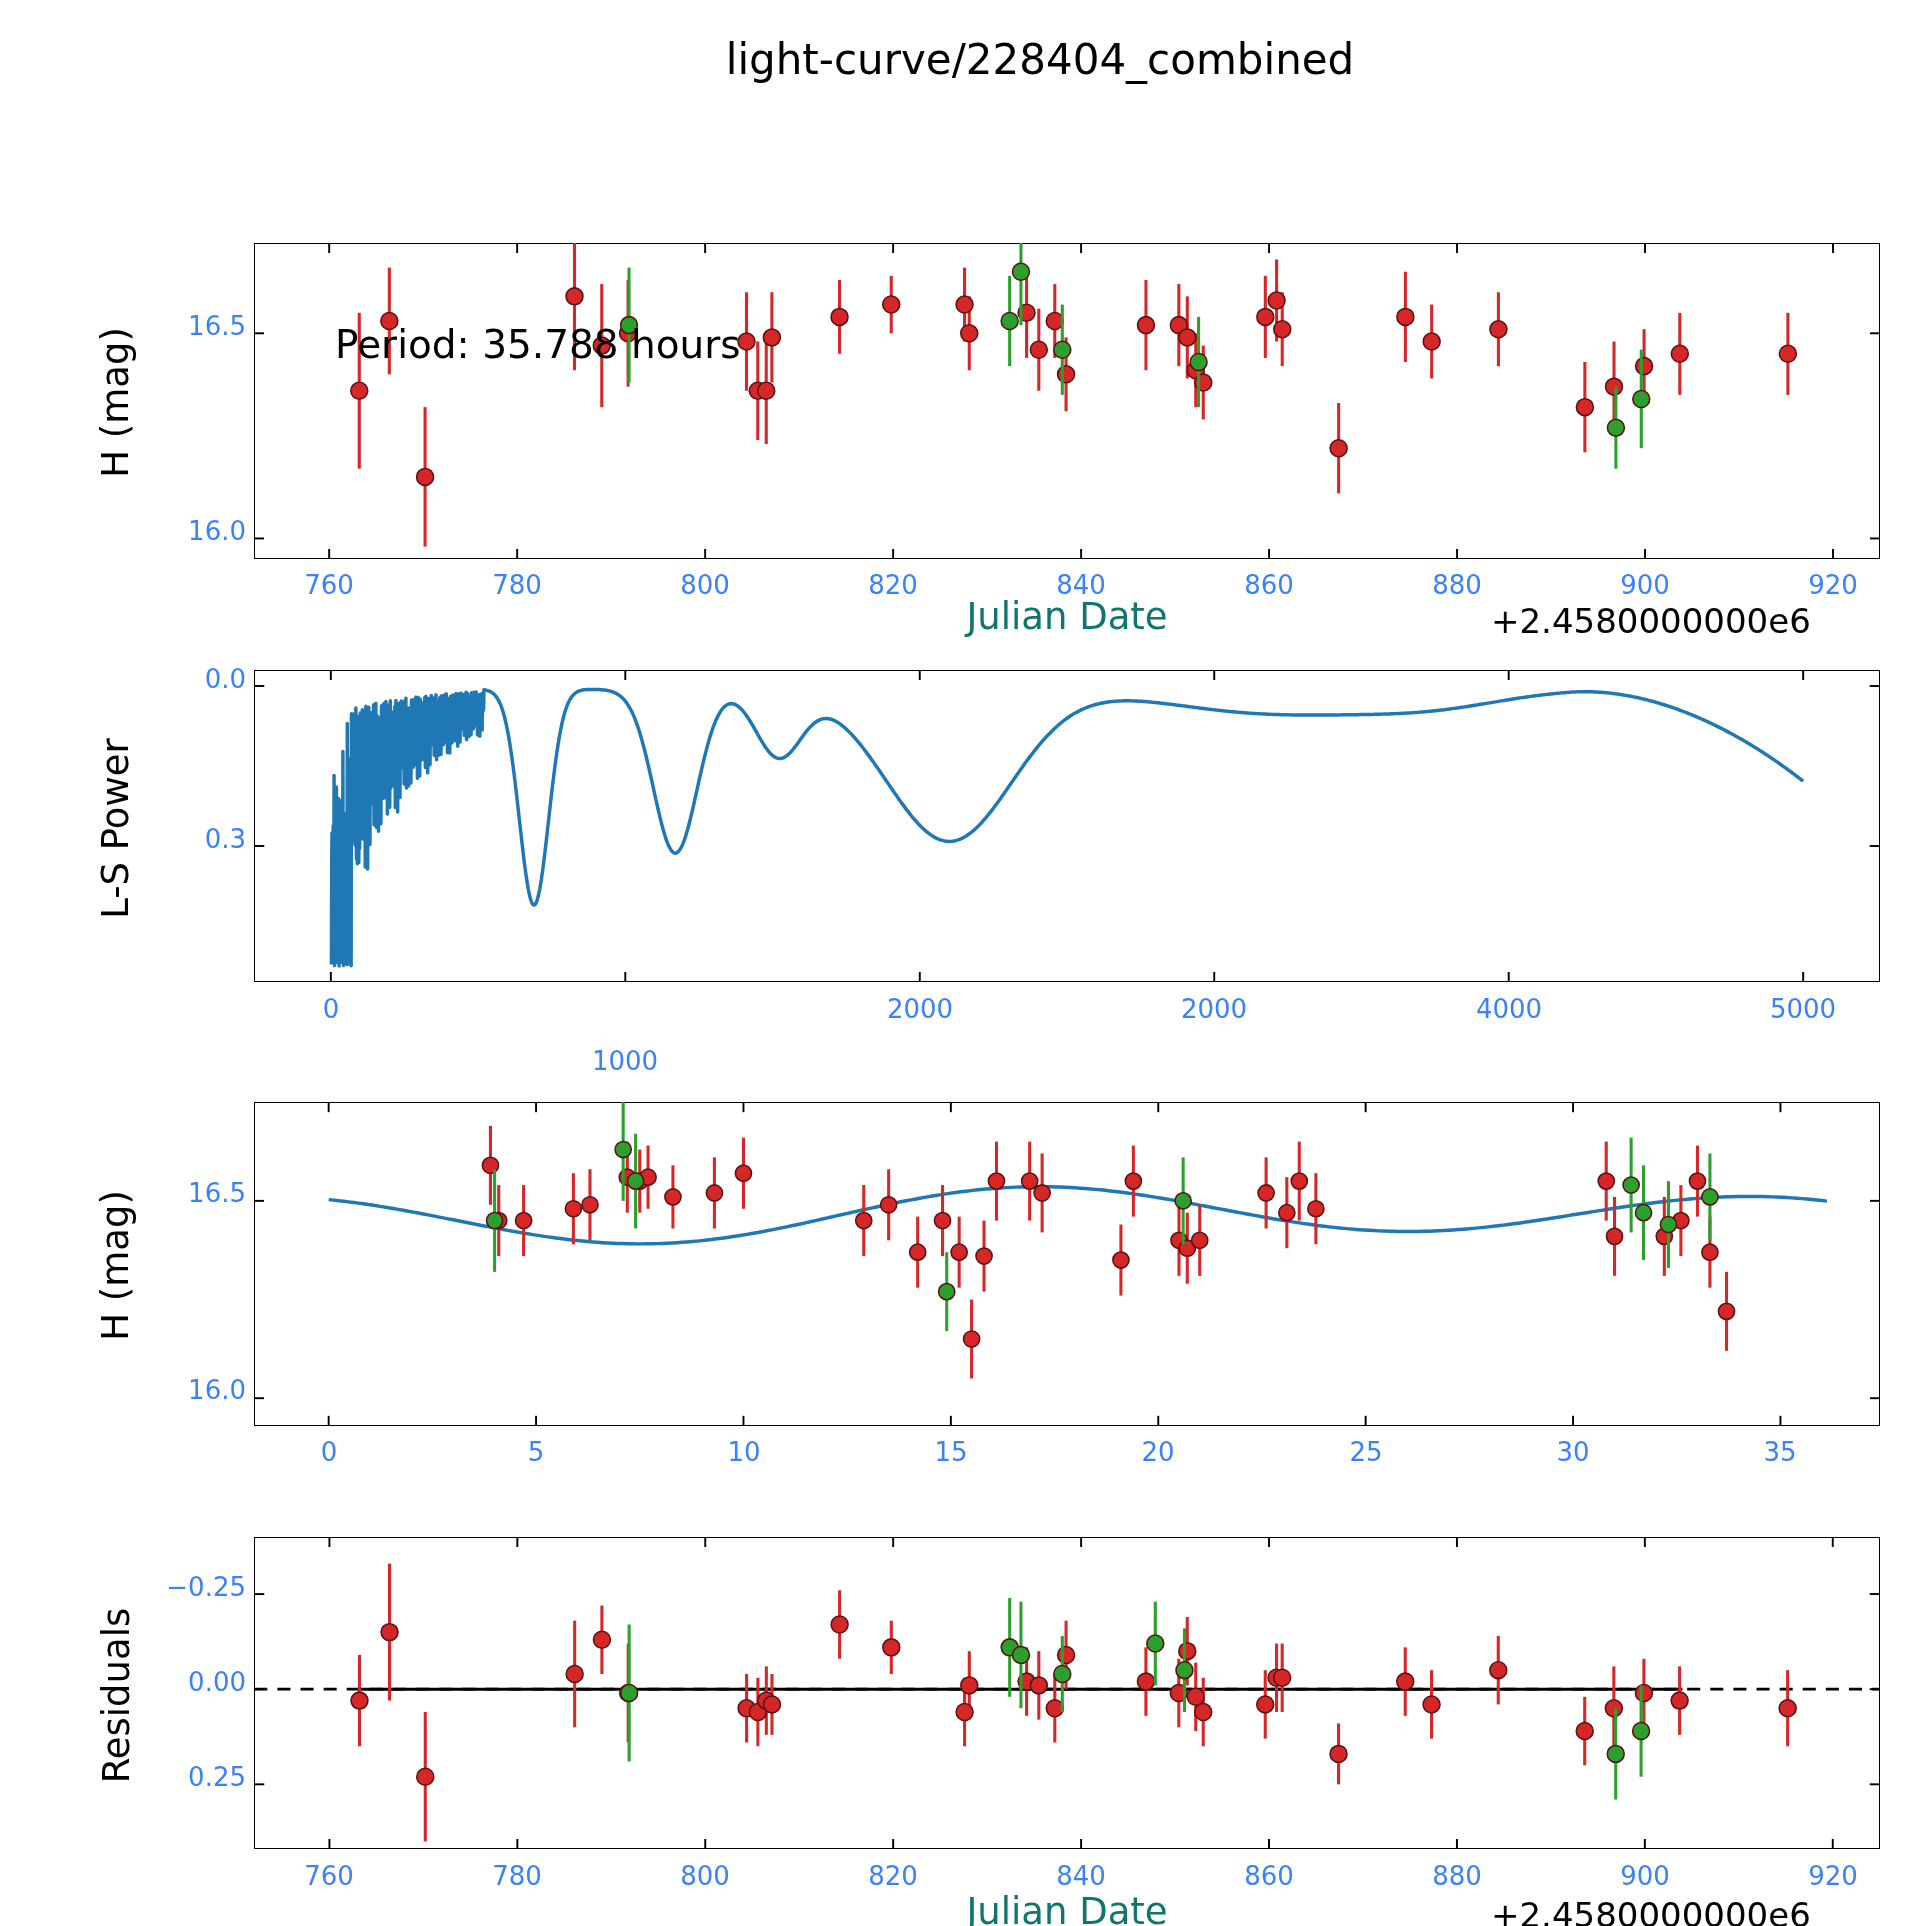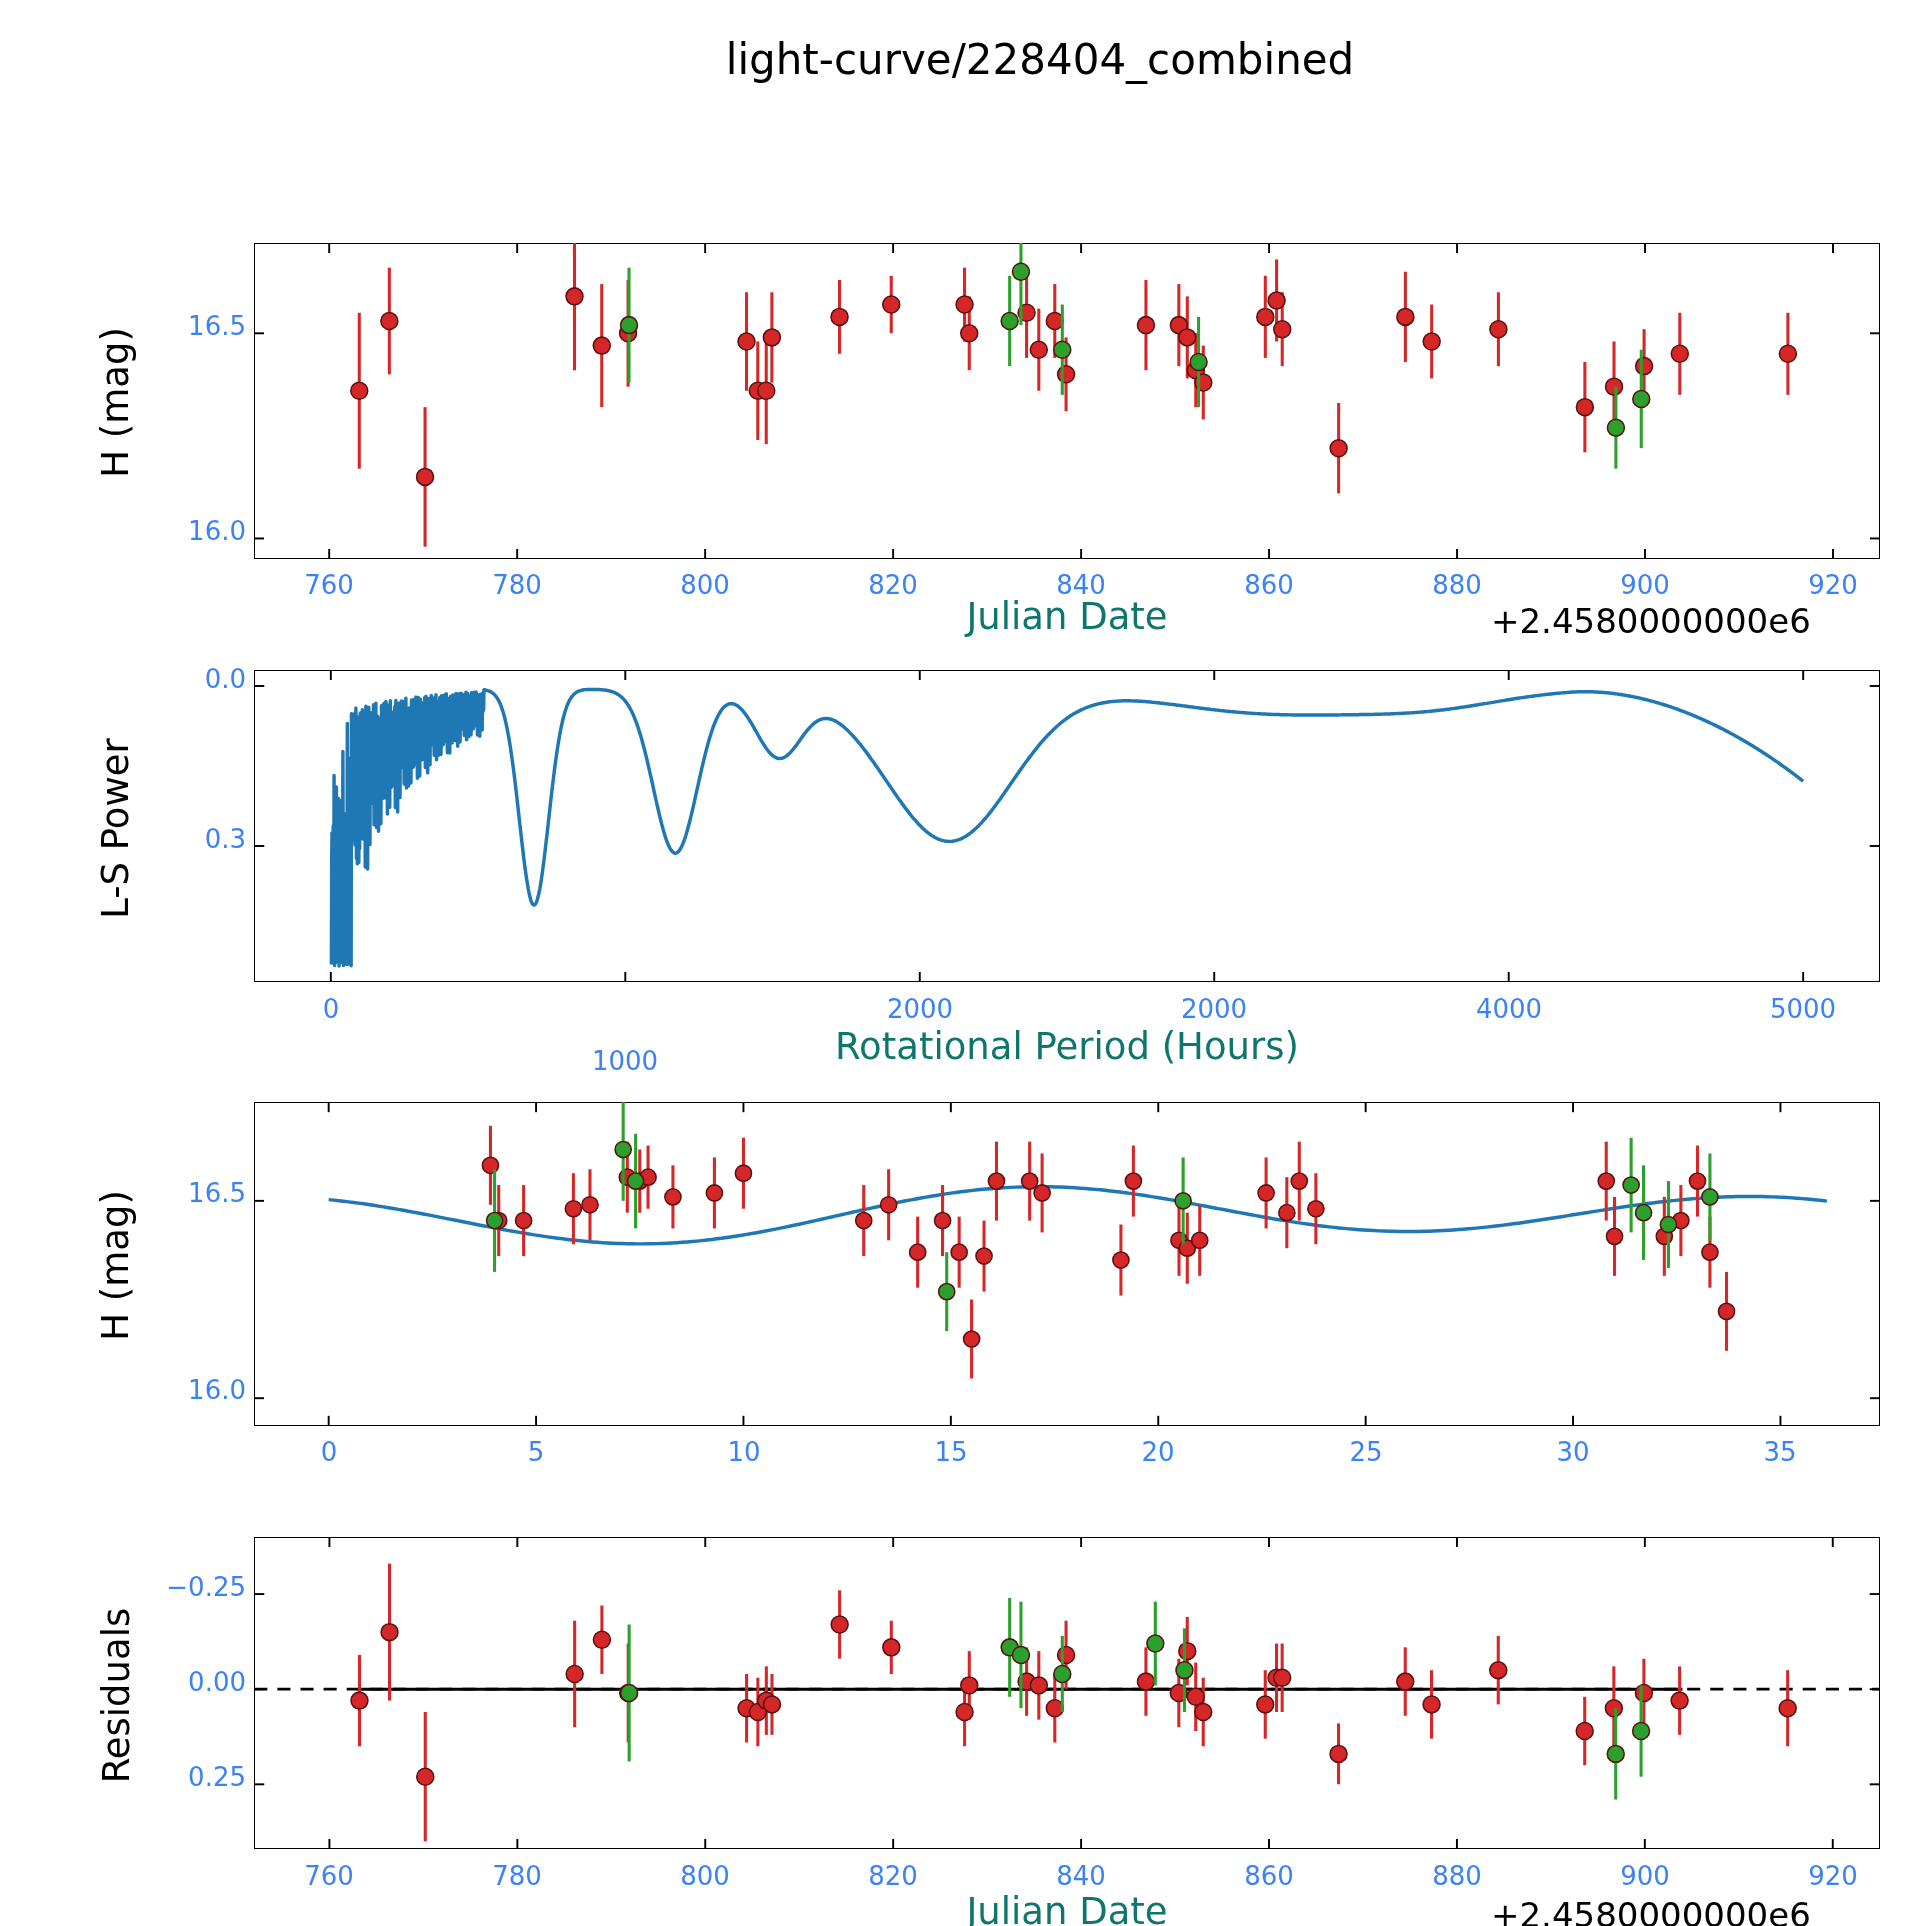--- a/index.html
+++ b/index.html
@@ -224,21 +224,20 @@
         <line x1="4021.231884057971" y1="810" x2="4021.231884057971" y2="784" stroke="#000" stroke-width="5"></line>
         <line x1="4021.231884057971" y1="0" x2="4021.231884057971" y2="26" stroke="#000" stroke-width="5"></line>
         <line x1="0" y1="41.53846153846154" x2="26" y2="41.53846153846154" stroke="#000" stroke-width="5"></line>
         <line x1="4220" y1="41.53846153846154" x2="4194" y2="41.53846153846154" stroke="#000" stroke-width="5"></line>
         <line x1="0" y1="456.9230769230769" x2="26" y2="456.9230769230769" stroke="#000" stroke-width="5"></line>
         <line x1="4220" y1="456.9230769230769" x2="4194" y2="456.9230769230769" stroke="#000" stroke-width="5"></line>
         <path d="M200.3,764.4 L201.1,497.0 L201.8,422.9 L202.6,688.3 L203.4,732.2 L204.1,647.6 L204.9,404.4 L205.6,743.4 L206.4,669.5 L207.2,274.1 L207.9,526.6 L208.7,767.5 L209.5,579.3 L210.2,738.6 L211.0,628.6 L211.8,759.2 L212.5,466.2 L213.3,304.0 L214.1,705.2 L214.8,719.0 L215.6,477.1 L216.4,730.4 L217.1,752.6 L217.9,648.8 L218.6,333.7 L219.4,554.9 L220.2,768.5 L220.9,552.3 L221.7,499.1 L222.5,650.8 L223.2,751.9 L224.0,434.3 L224.8,339.2 L225.5,720.3 L226.3,703.7 L227.1,481.3 L227.8,469.1 L228.6,759.8 L229.3,626.5 L230.1,211.3 L230.9,581.7 L231.6,767.3 L232.4,523.9 L233.2,551.8 L233.9,671.3 L234.7,742.5 L235.5,401.3 L236.2,373.8 L237.0,733.3 L237.8,686.6 L238.5,543.7 L239.3,550.7 L240.1,764.8 L240.8,602.5 L241.6,138.7 L242.3,607.0 L243.1,764.0 L243.9,494.3 L244.6,588.6 L245.4,689.9 L246.2,731.1 L246.9,367.5 L247.7,407.5 L248.5,744.4 L249.2,667.6 L250.0,228.4 L250.8,548.7 L251.5,767.7 L252.3,113.7 L253.0,255.7 L253.8,346.4 L254.6,308.0 L255.3,313.4 L256.1,259.8 L256.9,442.5 L257.6,209.1 L258.4,114.1 L259.2,403.2 L259.9,382.1 L260.7,196.0 L261.5,454.4 L262.2,276.2 L263.0,302.1 L263.8,98.8 L264.5,136.4 L265.3,490.0 L266.0,352.5 L266.8,184.5 L267.6,502.8 L268.3,252.1 L269.1,166.1 L269.9,182.8 L270.6,122.0 L271.4,499.6 L272.2,251.8 L272.9,247.3 L273.7,463.7 L274.5,191.4 L275.2,111.4 L276.0,317.4 L276.7,140.0 L277.5,431.8 L278.3,166.2 L279.0,247.7 L279.8,354.0 L280.6,103.0 L281.3,168.0 L282.1,438.5 L282.9,183.1 L283.6,300.9 L284.4,291.8 L285.2,207.9 L285.9,198.9 L286.7,129.0 L287.4,258.0 L288.2,511.2 L289.0,198.5 L289.7,94.2 L290.5,328.3 L291.3,149.8 L292.0,174.6 L292.8,151.6 L293.6,320.4 L294.3,516.5 L295.1,178.5 L295.9,241.3 L296.6,287.7 L297.4,96.9 L298.2,186.2 L298.9,255.1 L299.7,340.0 L300.4,453.0 L301.2,119.6 L302.0,258.1 L302.7,173.0 L303.5,110.8 L304.3,147.1 L305.0,346.0 L305.8,316.0 L306.6,335.2 L307.3,146.6 L308.1,200.5 L308.9,202.8 L309.6,90.4 L310.4,287.0 L311.1,402.1 L311.9,259.7 L312.7,185.9 L313.4,162.7 L314.2,127.5 L315.0,270.3 L315.7,86.5 L316.5,380.3 L317.3,408.9 L318.0,189.5 L318.8,157.8 L319.6,119.4 L320.3,216.7 L321.1,255.2 L321.9,127.6 L322.6,418.5 L323.4,364.2 L324.1,124.5 L324.9,164.5 L325.7,168.7 L326.4,240.2 L327.2,149.1 L328.0,173.2 L328.7,399.3 L329.5,279.0 L330.3,92.9 L331.0,142.0 L331.8,238.1 L332.6,212.7 L333.3,228.7 L334.1,210.0 L334.8,333.0 L335.6,175.9 L336.4,86.8 L337.1,256.5 L337.9,270.9 L338.7,143.9 L339.4,331.9 L340.2,224.2 L341.0,240.1 L341.7,81.8 L342.5,94.2 L343.3,326.2 L344.0,256.6 L344.8,137.2 L345.6,374.1 L346.3,209.1 L347.1,146.6 L347.8,117.8 L348.6,91.6 L349.4,342.8 L350.1,189.8 L350.9,179.9 L351.7,356.3 L352.4,167.3 L353.2,80.1 L354.0,211.1 L354.7,126.1 L355.5,304.9 L356.3,130.1 L357.0,181.9 L357.8,288.4 L358.5,109.8 L359.3,117.2 L360.1,299.3 L360.8,153.3 L361.6,220.5 L362.4,225.2 L363.1,157.3 L363.9,189.1 L364.7,95.1 L365.4,175.7 L366.2,356.9 L367.0,162.1 L367.7,79.0 L368.5,259.6 L369.3,120.5 L370.0,95.0 L370.8,113.7 L371.5,219.3 L372.3,368.5 L373.1,145.4 L373.8,185.4 L374.6,240.9 L375.4,86.1 L376.1,129.2 L376.9,185.1 L377.7,235.6 L378.4,331.2 L379.2,99.2 L380.0,204.8 L380.7,174.2 L381.5,80.4 L382.2,110.5 L383.0,251.7 L383.8,222.7 L384.5,253.0 L385.3,122.1 L386.1,174.6 L386.8,112.8 L387.6,81.9 L388.4,203.4 L389.1,296.0 L389.9,187.6 L390.7,147.6 L391.4,140.8 L392.2,103.7 L392.9,180.0 L393.7,73.1 L394.5,269.9 L395.2,306.3 L396.0,142.0 L396.8,129.8 L397.5,121.2 L398.3,138.5 L399.1,180.7 L399.8,106.7 L400.6,301.2 L401.4,279.4 L402.1,98.9 L402.9,148.1 L403.7,106.9 L404.4,163.4 L405.2,114.9 L405.9,141.8 L406.7,293.5 L407.5,221.6 L408.2,77.6 L409.0,89.6 L409.8,165.4 L410.5,151.3 L411.3,170.6 L412.1,170.4 L412.8,252.3 L413.6,147.3 L414.4,76.4 L415.1,163.9 L415.9,194.9 L416.6,109.5 L417.4,246.0 L418.2,182.8 L418.9,190.5 L419.7,70.3 L420.5,70.9 L421.2,220.2 L422.0,190.1 L422.8,105.7 L423.5,281.3 L424.3,173.8 L425.1,125.4 L425.8,71.2 L426.6,85.3 L427.4,239.2 L428.1,146.2 L428.9,134.3 L429.6,275.2 L430.4,144.7 L431.2,75.6 L431.9,142.5 L432.7,108.3 L433.5,219.5 L434.2,104.7 L435.0,136.3 L435.8,233.1 L436.5,103.6 L437.3,85.5 L438.1,207.5 L438.8,127.3 L439.6,165.3 L440.3,176.4 L441.1,120.3 L441.9,167.6 L442.6,71.5 L443.4,123.9 L444.2,253.0 L444.9,133.1 L445.7,68.4 L446.5,206.7 L447.2,96.2 L448.0,94.2 L448.8,88.2 L449.5,154.5 L450.3,267.1 L451.1,120.2 L451.8,145.2 L452.6,200.0 L453.3,74.2 L454.1,92.8 L454.9,137.5 L455.6,167.6 L456.4,246.1 L457.2,84.3 L457.9,163.4 L458.7,159.8 L459.5,66.0 L460.2,86.7 L461.0,186.5 L461.8,161.1 L462.5,194.2 L463.3,103.4 L464.0,147.9 L464.8,89.3 L465.6,72.4 L466.3,148.2 L467.1,221.5 L467.9,139.0 L468.6,119.6 L469.4,121.8 L470.2,107.5 L470.9,121.6 L471.7,64.1 L472.5,196.0 L473.2,233.0 L474.0,109.3 L474.8,108.2 L475.5,113.8 L476.3,90.1 L477.0,131.6 L477.8,90.3 L478.6,221.1 L479.3,217.4 L480.1,80.9 L480.9,129.3 L481.6,71.5 L482.4,115.3 L483.2,91.8 L483.9,117.4 L484.7,219.6 L485.5,178.0 L486.2,66.7 L487.0,103.3 L487.7,116.7 L488.5,111.9 L489.3,131.0 L490.0,140.0 L490.8,194.1 L491.6,124.1 L492.3,65.5 L493.1,105.1 L493.9,143.3 L494.6,87.0 L495.4,186.2 L496.2,150.8 L496.9,152.8 L497.7,62.5 L498.4,61.9 L499.2,152.1 L500.0,144.3 L500.7,84.8 L501.5,215.1 L502.3,145.8 L503.0,107.0 L503.8,79.0 L504.6,74.8 L505.3,171.2 L506.1,115.9 L506.9,103.8 L507.6,215.3 L508.4,125.5 L509.2,68.8 L509.9,97.9 L510.7,92.0 L511.4,162.3 L512.2,87.0 L513.0,105.1 L513.7,189.2 L514.5,95.2 L515.3,65.1 L516.0,147.3 L516.8,106.3 L517.6,127.8 L518.3,141.2 L519.1,94.1 L519.9,145.2 L520.6,65.6 L521.4,91.5 L522.1,183.5 L522.9,110.9 L523.7,61.1 L524.4,167.1 L525.2,77.4 L526.0,95.2 L526.7,71.2 L527.5,113.3 L528.3,197.9 L529.0,101.3 L529.8,116.6 L530.6,166.7 L531.3,61.7 L532.1,69.1 L532.9,105.3 L533.6,123.7 L534.4,187.0 L535.1,73.7 L535.9,132.5 L536.7,142.2 L537.4,60.0 L538.2,71.1 L539.0,141.8 L539.7,120.6 L540.5,152.6 L541.3,89.4 L542.0,124.9 L542.8,98.6 L543.6,63.9 L544.3,112.1 L545.1,169.7 L545.8,106.7 L546.6,99.5 L547.4,106.4 L548.1,100.3 L548.9,83.4 L549.7,57.9 L550.4,146.6 L551.2,181.1 L552.0,87.1 L552.7,92.2 L553.5,104.4 L554.3,61.1 L555.0,99.3 L555.8,77.9 L556.6,166.7 L557.3,172.6 L558.1,68.3 L558.8,112.5 L559.6,82.0 L560.4,85.3 L561.1,76.3 L561.9,99.0 L562.7,168.4 L563.4,145.7 L564.2,59.0 L565.0,100.7 L565.7,83.8 L566.5,86.8 L567.3,104.1 L568.0,117.1 L568.8,152.8 L569.5,106.3 L570.3,57.5 L571.1,64.8 L571.8,108.5 L572.6,72.3 L573.4,145.0 L574.1,126.6 L574.9,124.9 L575.7,57.1 L576.4,59.3 L577.2,108.5 L578.0,113.0 L578.7,71.1 L579.5,168.5 L580.3,124.2 L581.0,92.4 L581.8,77.5 L582.5,64.8 L583.3,126.8 L584.1,95.0 L584.8,83.5 L585.6,171.8 L586.4,109.9 L587.1,63.1 L587.9,67.8 L588.7,78.7 L589.4,124.2 L590.2,74.7 L591.0,84.0 L591.7,155.8 L592.5,87.2 L593.2,59.8 L594.0,107.8 L594.8,90.2 L595.5,102.3 L596.3,51.4 L600.1,52.0 L603.9,52.9 L607.8,54.0 L611.6,55.5 L615.4,57.5 L619.2,60.1 L623.1,63.4 L626.9,67.7 L630.7,73.0 L634.5,79.5 L638.4,87.6 L642.2,97.3 L646.0,109.0 L649.8,122.7 L653.6,138.7 L657.5,157.2 L661.3,178.2 L665.1,201.7 L668.9,227.8 L672.8,256.1 L676.6,286.6 L680.4,318.8 L684.2,352.3 L688.0,386.5 L691.9,420.8 L695.7,454.4 L699.5,486.6 L703.3,516.5 L707.2,543.5 L711.0,566.7 L714.8,585.4 L718.6,599.3 L722.4,607.8 L726.3,610.6 L730.1,607.8 L733.9,599.3 L737.7,585.4 L741.6,566.7 L745.4,543.5 L749.2,516.5 L753.0,486.6 L756.8,454.4 L760.7,420.8 L764.5,386.5 L768.3,352.3 L772.1,318.8 L776.0,286.6 L779.8,256.1 L783.6,227.8 L787.4,201.7 L791.3,178.2 L795.1,157.2 L798.9,138.7 L802.7,122.7 L806.5,109.0 L810.4,97.3 L814.2,87.6 L818.0,79.5 L821.8,73.0 L825.7,67.7 L829.5,63.5 L833.3,60.1 L837.1,57.5 L840.9,55.6 L844.8,54.0 L848.6,52.9 L852.4,52.1 L856.2,51.5 L860.1,51.0 L863.9,50.7 L867.7,50.5 L871.5,50.4 L875.3,50.4 L879.2,50.4 L883.0,50.4 L886.8,50.5 L890.6,50.6 L894.5,50.8 L898.3,51.0 L902.1,51.3 L905.9,51.7 L909.7,52.1 L913.6,52.7 L917.4,53.4 L921.2,54.2 L925.0,55.1 L928.9,56.3 L932.7,57.6 L936.5,59.3 L940.3,61.2 L944.1,63.4 L948.0,66.0 L951.8,68.9 L955.6,72.4 L959.4,76.3 L963.3,80.8 L967.1,85.9 L970.9,91.6 L974.7,98.0 L978.6,105.2 L982.4,113.1 L986.2,121.8 L990.0,131.4 L993.8,141.8 L997.7,153.0 L1001.5,165.2 L1005.3,178.1 L1009.1,191.9 L1013.0,206.5 L1016.8,221.7 L1020.6,237.6 L1024.4,254.1 L1028.2,270.9 L1032.1,288.1 L1035.9,305.5 L1039.7,322.8 L1043.5,340.1 L1047.4,357.0 L1051.2,373.5 L1055.0,389.2 L1058.8,404.2 L1062.6,418.1 L1066.5,430.9 L1070.3,442.3 L1074.1,452.2 L1077.9,460.5 L1081.8,467.0 L1085.6,471.8 L1089.4,474.7 L1093.2,475.6 L1097.0,474.7 L1100.9,471.8 L1104.7,467.1 L1108.5,460.5 L1112.3,452.2 L1116.2,442.3 L1120.0,430.9 L1123.8,418.2 L1127.6,404.3 L1131.4,389.4 L1135.3,373.7 L1139.1,357.3 L1142.9,340.4 L1146.7,323.2 L1150.6,305.9 L1154.4,288.7 L1158.2,271.6 L1162.0,254.9 L1165.9,238.6 L1169.7,222.9 L1173.5,207.9 L1177.3,193.6 L1181.1,180.2 L1185.0,167.6 L1188.8,155.9 L1192.6,145.2 L1196.4,135.5 L1200.3,126.6 L1204.1,118.8 L1207.9,111.9 L1211.7,105.9 L1215.5,100.8 L1219.4,96.5 L1223.2,93.2 L1227.0,90.6 L1230.8,88.8 L1234.7,87.7 L1238.5,87.4 L1242.3,87.7 L1246.1,88.7 L1249.9,90.4 L1253.8,92.6 L1257.6,95.4 L1261.4,98.7 L1265.2,102.6 L1269.1,106.9 L1272.9,111.6 L1276.7,116.8 L1280.5,122.3 L1284.3,128.2 L1288.2,134.3 L1292.0,140.7 L1295.8,147.2 L1299.6,153.9 L1303.5,160.6 L1307.3,167.4 L1311.1,174.1 L1314.9,180.7 L1318.8,187.1 L1322.6,193.3 L1326.4,199.1 L1330.2,204.6 L1334.0,209.7 L1337.9,214.3 L1341.7,218.4 L1345.5,221.9 L1349.3,224.8 L1353.2,227.0 L1357.0,228.6 L1360.8,229.6 L1364.6,229.8 L1368.4,229.4 L1372.3,228.4 L1376.1,226.7 L1379.9,224.5 L1383.7,221.6 L1387.6,218.3 L1391.4,214.5 L1395.2,210.3 L1399.0,205.8 L1402.8,200.9 L1406.7,195.9 L1410.5,190.7 L1414.3,185.4 L1418.1,180.0 L1422.0,174.7 L1425.8,169.5 L1429.6,164.4 L1433.4,159.5 L1437.2,154.9 L1441.1,150.5 L1444.9,146.4 L1448.7,142.6 L1452.5,139.2 L1456.4,136.2 L1460.2,133.6 L1464.0,131.3 L1467.8,129.5 L1471.6,128.0 L1475.5,127.0 L1479.3,126.3 L1483.1,126.0 L1486.9,126.0 L1490.8,126.4 L1494.6,127.2 L1498.4,128.3 L1502.2,129.6 L1506.1,131.3 L1509.9,133.2 L1513.7,135.4 L1517.5,137.9 L1521.3,140.5 L1525.2,143.4 L1529.0,146.5 L1532.8,149.7 L1536.6,153.2 L1540.5,156.8 L1544.3,160.6 L1548.1,164.5 L1551.9,168.5 L1555.7,172.7 L1559.6,177.0 L1563.4,181.4 L1567.2,185.9 L1571.0,190.6 L1574.9,195.3 L1578.7,200.1 L1582.5,205.0 L1586.3,210.0 L1590.1,215.1 L1594.0,220.3 L1597.8,225.5 L1601.6,230.8 L1605.4,236.1 L1609.3,241.5 L1613.1,247.0 L1616.9,252.5 L1620.7,258.0 L1624.5,263.5 L1628.4,269.1 L1632.2,274.8 L1636.0,280.4 L1639.8,286.0 L1643.7,291.7 L1647.5,297.3 L1651.3,302.9 L1655.1,308.6 L1658.9,314.2 L1662.8,319.7 L1666.6,325.2 L1670.4,330.7 L1674.2,336.2 L1678.1,341.6 L1681.9,346.9 L1685.7,352.1 L1689.5,357.3 L1693.4,362.4 L1697.2,367.4 L1701.0,372.3 L1704.8,377.0 L1708.6,381.7 L1712.5,386.3 L1716.3,390.7 L1720.1,395.0 L1723.9,399.2 L1727.8,403.2 L1731.6,407.0 L1735.4,410.7 L1739.2,414.2 L1743.0,417.6 L1746.9,420.8 L1750.7,423.8 L1754.5,426.6 L1758.3,429.3 L1762.2,431.7 L1766.0,434.0 L1769.8,436.0 L1773.6,437.9 L1777.4,439.5 L1781.3,440.9 L1785.1,442.1 L1788.9,443.1 L1792.7,443.9 L1796.6,444.5 L1800.4,444.8 L1804.2,445.0 L1808.0,444.9 L1811.8,444.6 L1815.7,444.0 L1819.5,443.3 L1823.3,442.3 L1827.1,441.2 L1831.0,439.8 L1834.8,438.2 L1838.6,436.4 L1842.4,434.4 L1846.3,432.2 L1850.1,429.8 L1853.9,427.2 L1857.7,424.4 L1861.5,421.5 L1865.4,418.3 L1869.2,415.0 L1873.0,411.6 L1876.8,407.9 L1880.7,404.1 L1884.5,400.2 L1888.3,396.1 L1892.1,391.8 L1895.9,387.5 L1899.8,383.0 L1903.6,378.3 L1907.4,373.6 L1911.2,368.8 L1915.1,363.9 L1918.9,358.9 L1922.7,353.8 L1926.5,348.6 L1930.3,343.3 L1934.2,338.0 L1938.0,332.7 L1941.8,327.3 L1945.6,321.8 L1949.5,316.3 L1953.3,310.8 L1957.1,305.3 L1960.9,299.8 L1964.7,294.2 L1968.6,288.7 L1972.4,283.1 L1976.2,277.6 L1980.0,272.1 L1983.9,266.6 L1987.7,261.2 L1991.5,255.7 L1995.3,250.4 L1999.1,245.0 L2003.0,239.7 L2006.8,234.5 L2010.6,229.4 L2014.4,224.3 L2018.3,219.2 L2022.1,214.3 L2025.9,209.4 L2029.7,204.6 L2033.6,199.8 L2037.4,195.2 L2041.2,190.6 L2045.0,186.2 L2048.8,181.8 L2052.7,177.5 L2056.5,173.3 L2060.3,169.2 L2064.1,165.3 L2068.0,161.4 L2071.8,157.6 L2075.6,153.9 L2079.4,150.3 L2083.2,146.8 L2087.1,143.5 L2090.9,140.2 L2094.7,137.0 L2098.5,133.9 L2102.4,131.0 L2106.2,128.1 L2110.0,125.3 L2113.8,122.6 L2117.6,120.1 L2121.5,117.6 L2125.3,115.2 L2129.1,113.0 L2132.9,110.8 L2136.8,108.7 L2140.6,106.7 L2144.4,104.8 L2148.2,102.9 L2152.0,101.2 L2155.9,99.5 L2159.7,98.0 L2163.5,96.5 L2167.3,95.1 L2171.2,93.7 L2175.0,92.5 L2178.8,91.3 L2182.6,90.2 L2186.4,89.1 L2190.3,88.2 L2194.1,87.3 L2197.9,86.4 L2201.7,85.6 L2205.6,84.9 L2209.4,84.2 L2213.2,83.6 L2217.0,83.1 L2220.9,82.6 L2224.7,82.1 L2228.5,81.7 L2232.3,81.4 L2236.1,81.0 L2240.0,80.8 L2243.8,80.6 L2247.6,80.4 L2251.4,80.2 L2255.3,80.1 L2259.1,80.0 L2262.9,80.0 L2266.7,80.0 L2270.5,80.0 L2274.4,80.1 L2278.2,80.2 L2282.0,80.3 L2285.8,80.4 L2289.7,80.6 L2293.5,80.7 L2297.3,81.0 L2301.1,81.2 L2304.9,81.4 L2308.8,81.7 L2312.6,82.0 L2316.4,82.3 L2320.2,82.6 L2324.1,82.9 L2327.9,83.3 L2331.7,83.7 L2335.5,84.0 L2339.3,84.4 L2343.2,84.8 L2347.0,85.2 L2350.8,85.7 L2354.6,86.1 L2358.5,86.5 L2362.3,87.0 L2366.1,87.4 L2369.9,87.9 L2373.8,88.4 L2377.6,88.8 L2381.4,89.3 L2385.2,89.8 L2389.0,90.3 L2392.9,90.8 L2396.7,91.3 L2400.5,91.7 L2404.3,92.2 L2408.2,92.7 L2412.0,93.2 L2415.8,93.7 L2419.6,94.2 L2423.4,94.7 L2427.3,95.2 L2431.1,95.7 L2434.9,96.2 L2438.7,96.7 L2442.6,97.2 L2446.4,97.7 L2450.2,98.2 L2454.0,98.7 L2457.8,99.2 L2461.7,99.7 L2465.5,100.1 L2469.3,100.6 L2473.1,101.1 L2477.0,101.6 L2480.8,102.0 L2484.6,102.5 L2488.4,102.9 L2492.2,103.4 L2496.1,103.8 L2499.9,104.2 L2503.7,104.7 L2507.5,105.1 L2511.4,105.5 L2515.2,105.9 L2519.0,106.3 L2522.8,106.7 L2526.6,107.1 L2530.5,107.5 L2534.3,107.9 L2538.1,108.2 L2541.9,108.6 L2545.8,109.0 L2549.6,109.3 L2553.4,109.6 L2557.2,110.0 L2561.1,110.3 L2564.9,110.6 L2568.7,110.9 L2572.5,111.2 L2576.3,111.5 L2580.2,111.8 L2584.0,112.0 L2587.8,112.3 L2591.6,112.6 L2595.5,112.8 L2599.3,113.1 L2603.1,113.3 L2606.9,113.5 L2610.7,113.7 L2614.6,113.9 L2618.4,114.1 L2622.2,114.3 L2626.0,114.5 L2629.9,114.7 L2633.7,114.9 L2637.5,115.0 L2641.3,115.2 L2645.1,115.3 L2649.0,115.5 L2652.8,115.6 L2656.6,115.7 L2660.4,115.8 L2664.3,115.9 L2668.1,116.0 L2671.9,116.1 L2675.7,116.2 L2679.5,116.3 L2683.4,116.4 L2687.2,116.5 L2691.0,116.5 L2694.8,116.6 L2698.7,116.6 L2702.5,116.7 L2706.3,116.7 L2710.1,116.8 L2713.9,116.8 L2717.8,116.8 L2721.6,116.9 L2725.4,116.9 L2729.2,116.9 L2733.1,116.9 L2736.9,116.9 L2740.7,116.9 L2744.5,116.9 L2748.4,116.9 L2752.2,116.9 L2756.0,116.9 L2759.8,116.9 L2763.6,116.9 L2767.5,116.9 L2771.3,116.9 L2775.1,116.9 L2778.9,116.8 L2782.8,116.8 L2786.6,116.8 L2790.4,116.8 L2794.2,116.7 L2798.0,116.7 L2801.9,116.7 L2805.7,116.6 L2809.5,116.6 L2813.3,116.6 L2817.2,116.5 L2821.0,116.5 L2824.8,116.4 L2828.6,116.4 L2832.4,116.3 L2836.3,116.3 L2840.1,116.3 L2843.9,116.2 L2847.7,116.2 L2851.6,116.1 L2855.4,116.1 L2859.2,116.0 L2863.0,115.9 L2866.8,115.9 L2870.7,115.8 L2874.5,115.8 L2878.3,115.7 L2882.1,115.6 L2886.0,115.6 L2889.8,115.5 L2893.6,115.4 L2897.4,115.3 L2901.3,115.3 L2905.1,115.2 L2908.9,115.1 L2912.7,115.0 L2916.5,114.9 L2920.4,114.8 L2924.2,114.7 L2928.0,114.6 L2931.8,114.5 L2935.7,114.3 L2939.5,114.2 L2943.3,114.1 L2947.1,114.0 L2950.9,113.8 L2954.8,113.7 L2958.6,113.5 L2962.4,113.3 L2966.2,113.2 L2970.1,113.0 L2973.9,112.8 L2977.7,112.6 L2981.5,112.4 L2985.3,112.2 L2989.2,112.0 L2993.0,111.8 L2996.8,111.6 L3000.6,111.3 L3004.5,111.1 L3008.3,110.8 L3012.1,110.6 L3015.9,110.3 L3019.7,110.0 L3023.6,109.7 L3027.4,109.4 L3031.2,109.1 L3035.0,108.8 L3038.9,108.4 L3042.7,108.1 L3046.5,107.7 L3050.3,107.4 L3054.1,107.0 L3058.0,106.6 L3061.8,106.2 L3065.6,105.8 L3069.4,105.4 L3073.3,105.0 L3077.1,104.5 L3080.9,104.1 L3084.7,103.6 L3088.6,103.2 L3092.4,102.7 L3096.2,102.2 L3100.0,101.7 L3103.8,101.2 L3107.7,100.7 L3111.5,100.2 L3115.3,99.7 L3119.1,99.2 L3123.0,98.6 L3126.8,98.1 L3130.6,97.5 L3134.4,96.9 L3138.2,96.4 L3142.1,95.8 L3145.9,95.2 L3149.7,94.6 L3153.5,94.0 L3157.4,93.4 L3161.2,92.8 L3165.0,92.2 L3168.8,91.6 L3172.6,91.0 L3176.5,90.4 L3180.3,89.7 L3184.1,89.1 L3187.9,88.5 L3191.8,87.8 L3195.6,87.2 L3199.4,86.6 L3203.2,85.9 L3207.0,85.3 L3210.9,84.7 L3214.7,84.0 L3218.5,83.4 L3222.3,82.7 L3226.2,82.1 L3230.0,81.5 L3233.8,80.8 L3237.6,80.2 L3241.4,79.6 L3245.3,79.0 L3249.1,78.3 L3252.9,77.7 L3256.7,77.1 L3260.6,76.5 L3264.4,75.9 L3268.2,75.3 L3272.0,74.7 L3275.9,74.1 L3279.7,73.5 L3283.5,72.9 L3287.3,72.4 L3291.1,71.8 L3295.0,71.2 L3298.8,70.7 L3302.6,70.1 L3306.4,69.6 L3310.3,69.1 L3314.1,68.5 L3317.9,68.0 L3321.7,67.5 L3325.5,67.0 L3329.4,66.5 L3333.2,66.0 L3337.0,65.6 L3340.8,65.1 L3344.7,64.6 L3348.5,64.2 L3352.3,63.7 L3356.1,63.3 L3359.9,62.9 L3363.8,62.5 L3367.6,62.1 L3371.4,61.7 L3375.2,61.3 L3379.1,60.9 L3382.9,60.5 L3386.7,60.1 L3390.5,59.8 L3394.3,59.4 L3398.2,59.1 L3402.0,58.8 L3405.8,58.5 L3409.6,58.1 L3413.5,57.9 L3417.3,57.6 L3421.1,57.3 L3424.9,57.1 L3428.8,56.9 L3432.6,56.8 L3436.4,56.6 L3440.2,56.5 L3444.0,56.5 L3447.9,56.4 L3451.7,56.4 L3455.5,56.4 L3459.3,56.4 L3463.2,56.4 L3467.0,56.5 L3470.8,56.6 L3474.6,56.7 L3478.4,56.9 L3482.3,57.0 L3486.1,57.2 L3489.9,57.5 L3493.7,57.7 L3497.6,58.0 L3501.4,58.3 L3505.2,58.6 L3509.0,58.9 L3512.8,59.3 L3516.7,59.7 L3520.5,60.1 L3524.3,60.5 L3528.1,61.0 L3532.0,61.5 L3535.8,62.0 L3539.6,62.5 L3543.4,63.1 L3547.2,63.6 L3551.1,64.2 L3554.9,64.9 L3558.7,65.5 L3562.5,66.2 L3566.4,66.8 L3570.2,67.5 L3574.0,68.3 L3577.8,69.0 L3581.6,69.8 L3585.5,70.6 L3589.3,71.4 L3593.1,72.2 L3596.9,73.1 L3600.8,74.0 L3604.6,74.9 L3608.4,75.8 L3612.2,76.7 L3616.1,77.7 L3619.9,78.7 L3623.7,79.7 L3627.5,80.7 L3631.3,81.7 L3635.2,82.8 L3639.0,83.9 L3642.8,85.0 L3646.6,86.1 L3650.5,87.3 L3654.3,88.4 L3658.1,89.6 L3661.9,90.8 L3665.7,92.0 L3669.6,93.3 L3673.4,94.5 L3677.2,95.8 L3681.0,97.1 L3684.9,98.4 L3688.7,99.8 L3692.5,101.1 L3696.3,102.5 L3700.1,103.9 L3704.0,105.3 L3707.8,106.8 L3711.6,108.2 L3715.4,109.7 L3719.3,111.2 L3723.1,112.7 L3726.9,114.2 L3730.7,115.8 L3734.5,117.3 L3738.4,118.9 L3742.2,120.5 L3746.0,122.2 L3749.8,123.8 L3753.7,125.5 L3757.5,127.2 L3761.3,128.9 L3765.1,130.6 L3768.9,132.3 L3772.8,134.1 L3776.6,135.9 L3780.4,137.7 L3784.2,139.5 L3788.1,141.3 L3791.9,143.2 L3795.7,145.0 L3799.5,146.9 L3803.4,148.9 L3807.2,150.8 L3811.0,152.7 L3814.8,154.7 L3818.6,156.7 L3822.5,158.7 L3826.3,160.7 L3830.1,162.8 L3833.9,164.8 L3837.8,166.9 L3841.6,169.0 L3845.4,171.1 L3849.2,173.2 L3853.0,175.4 L3856.9,177.6 L3860.7,179.8 L3864.5,182.0 L3868.3,184.2 L3872.2,186.5 L3876.0,188.7 L3879.8,191.0 L3883.6,193.3 L3887.4,195.6 L3891.3,198.0 L3895.1,200.3 L3898.9,202.7 L3902.7,205.1 L3906.6,207.5 L3910.4,210.0 L3914.2,212.4 L3918.0,214.9 L3921.8,217.4 L3925.7,219.9 L3929.5,222.4 L3933.3,225.0 L3937.1,227.5 L3941.0,230.1 L3944.8,232.7 L3948.6,235.3 L3952.4,238.0 L3956.3,240.6 L3960.1,243.3 L3963.9,246.0 L3967.7,248.7 L3971.5,251.5 L3975.4,254.2 L3979.2,257.0 L3983.0,259.8 L3986.8,262.6 L3990.7,265.4 L3994.5,268.3 L3998.3,271.1 L4002.1,274.0 L4005.9,276.9 L4009.8,279.8 L4013.6,282.8 L4017.4,285.7 L4021.2,288.7" fill="none" stroke="#1f77b4" stroke-width="9" stroke-linejoin="round"></path>
       </svg>
   </div>
   <div class="ylabel" id="p2-ylabel" style="left:-7.7px; top:807px; width:247px; text-align:center; transform:rotate(-90deg);">L-S Power</div>
-  <div class="xlabel" id="p2-xlabel" style="left:254px; top:1025px; width:1626px;">Rotational Period (Hours)</div>
 
   <div class="panel" id="panel3" style="left:254px; top:1102px; width:1626px; height:324px;">
     <div class="axes-frame"></div>
     <svg class="axes-svg" id="svg3" width="1626" height="324" viewBox="0 0 4220 840">
         <line x1="193.77551020408168" y1="840" x2="193.77551020408168" y2="814" stroke="#000" stroke-width="5"></line>
         <line x1="193.77551020408168" y1="0" x2="193.77551020408168" y2="26" stroke="#000" stroke-width="5"></line>
         <line x1="732.0408163265307" y1="840" x2="732.0408163265307" y2="814" stroke="#000" stroke-width="5"></line>
         <line x1="732.0408163265307" y1="0" x2="732.0408163265307" y2="26" stroke="#000" stroke-width="5"></line>
         <line x1="1270.3061224489797" y1="840" x2="1270.3061224489797" y2="814" stroke="#000" stroke-width="5"></line>
         <line x1="1270.3061224489797" y1="0" x2="1270.3061224489797" y2="26" stroke="#000" stroke-width="5"></line>
@@ -475,20 +474,21 @@
           <circle cx="2414.9132947976877" cy="345.7317073170732" r="22" fill="#2ca02c" stroke="#5a1111" stroke-width="4"></circle>
           <circle cx="3534.554913294797" cy="563.048780487805" r="22" fill="#2ca02c" stroke="#5a1111" stroke-width="4"></circle>
           <circle cx="3600.416184971099" cy="503.780487804878" r="22" fill="#2ca02c" stroke="#5a1111" stroke-width="4"></circle>
         </g>
       </svg>
   </div>
   <div class="ylabel" id="p4-ylabel" style="left:-46px; top:1674px; width:324px; text-align:center; transform:rotate(-90deg);">Residuals</div>
   <div class="xlabel" id="p4-xlabel" style="left:254px; top:1890px; width:1626px;">Julian Date</div>
   <div class="offset-label" id="p4-offset" style="left:1491px; top:1895px;">+2.4580000000e6</div>
 
+  <div class="annot" id="period-annotation" style="left:335px; top:322px;">Period: 35.788 hours</div>
 
   <div id="tick-layer">
       <div class="tick-label" style="left: 252px; top: 570px; width: 154px;">760</div>
       <div class="tick-label" style="left: 440px; top: 570px; width: 154px;">780</div>
       <div class="tick-label" style="left: 628px; top: 570px; width: 154px;">800</div>
       <div class="tick-label" style="left: 816px; top: 570px; width: 154px;">820</div>
       <div class="tick-label" style="left: 1004px; top: 570px; width: 154px;">840</div>
       <div class="tick-label" style="left: 1192px; top: 570px; width: 154px;">860</div>
       <div class="tick-label" style="left: 1380px; top: 570px; width: 154px;">880</div>
       <div class="tick-label" style="left: 1568px; top: 570px; width: 154px;">900</div>

